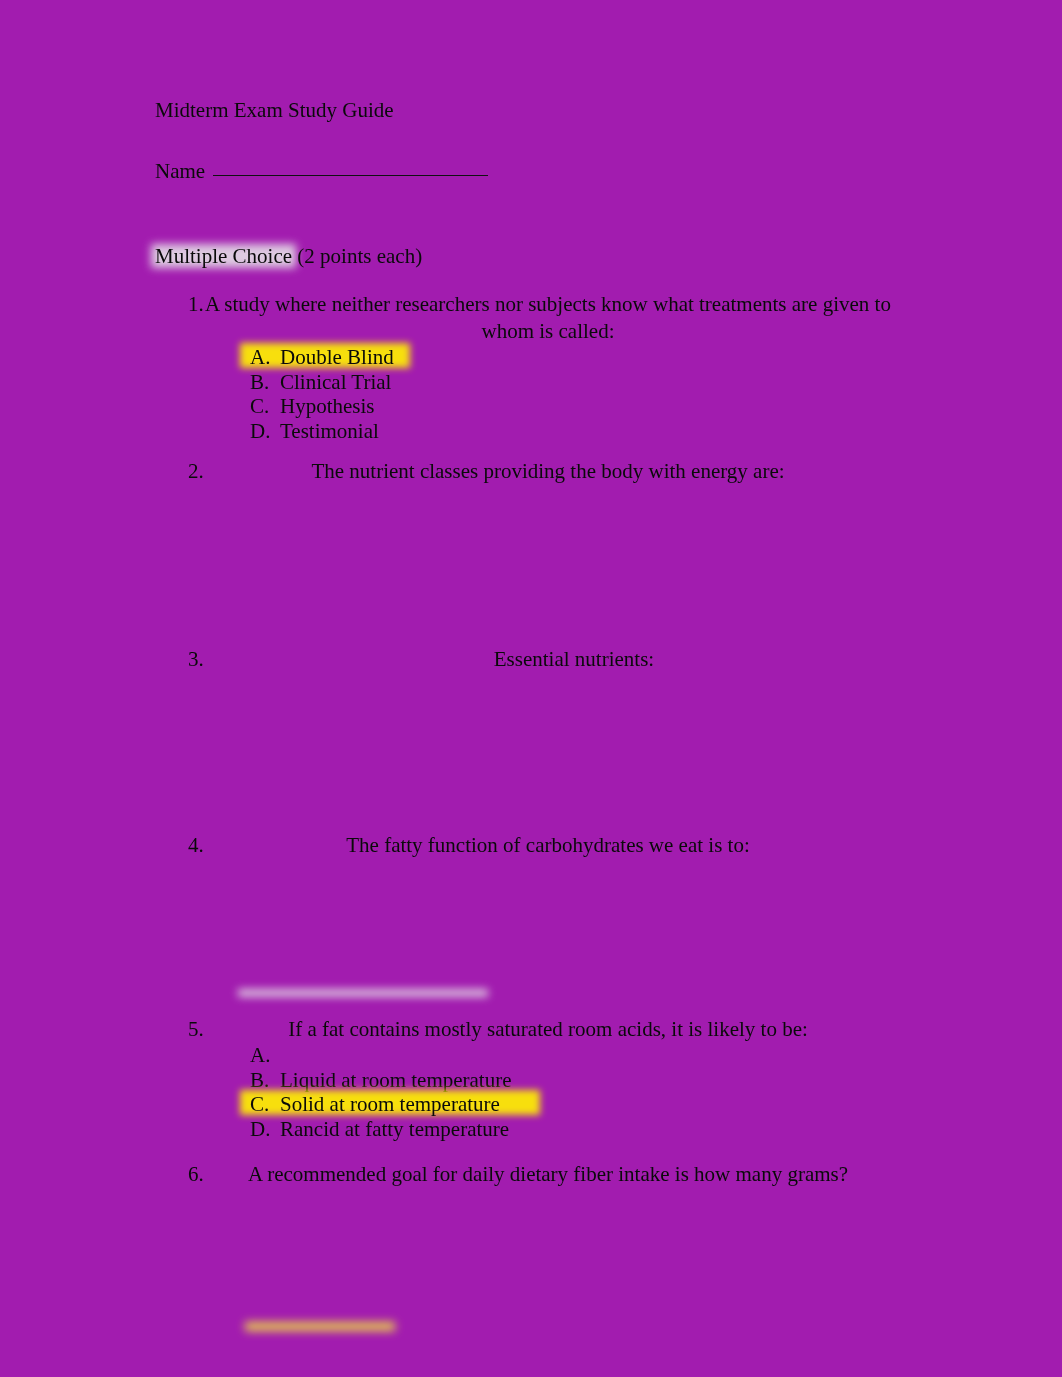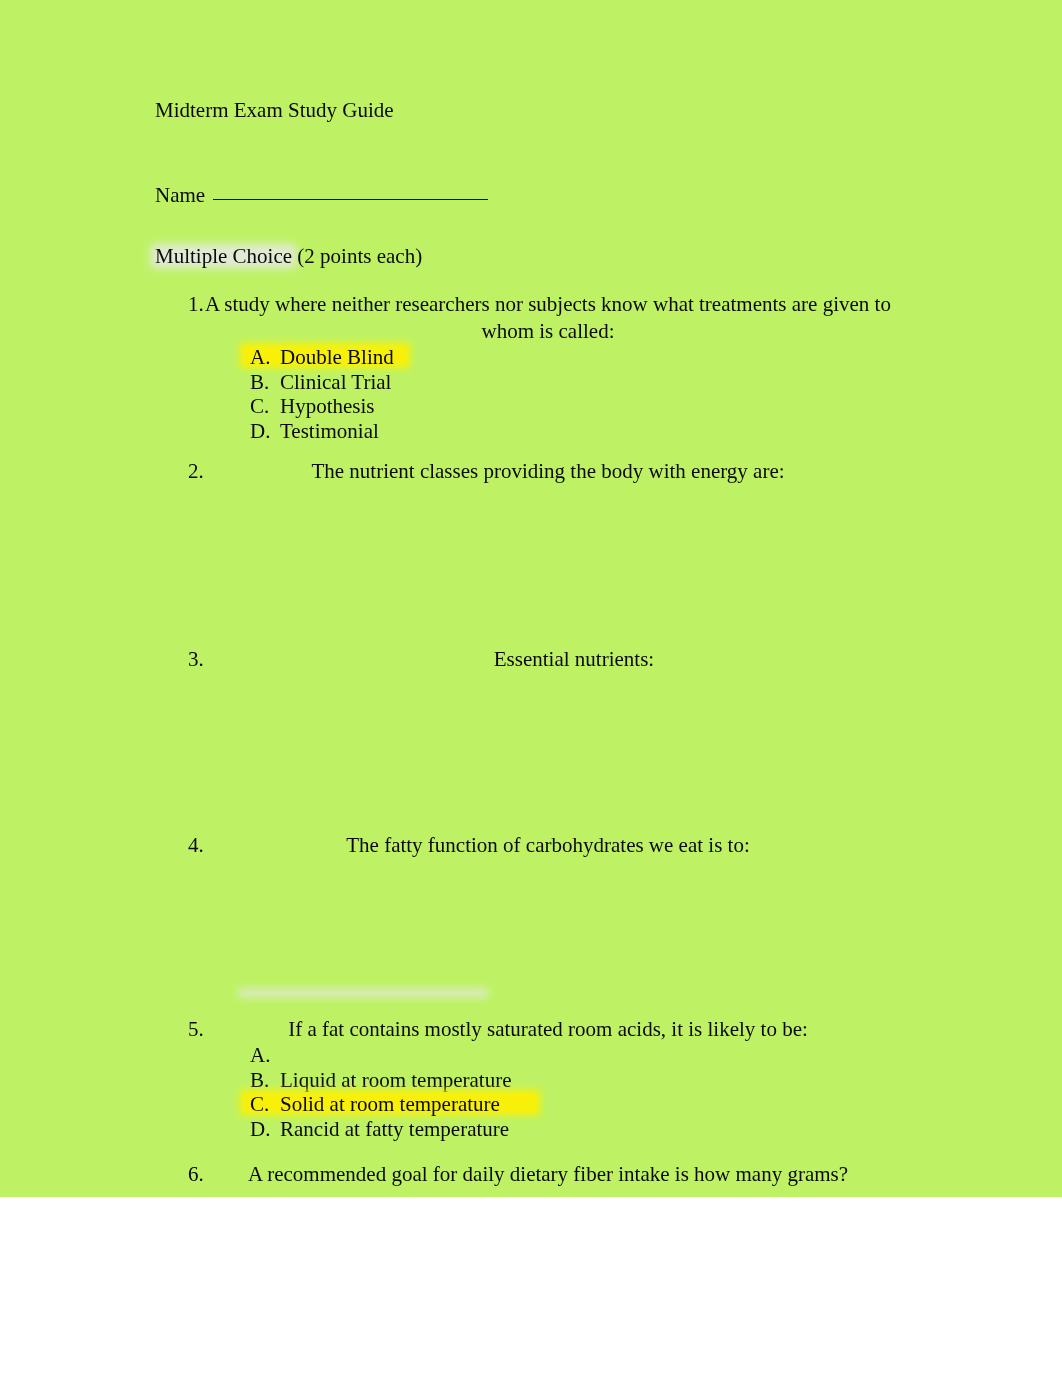--- a/index.html
+++ b/index.html
@@ -7,22 +7,22 @@
     padding: 0;
     background: #ffffff;
   }
   body {
     font-family: "Liberation Serif", "DejaVu Serif", serif;
     color: #0a0a0a;
   }
   .page {
     position: relative;
     width: 1062px;
-    height: 1197px;
-    background: #bef264;
+    height: 1377px;
+    background: #a21caf;
     overflow: hidden;
   }
   .doc-body {
     position: absolute;
     left: 155px;
     top: 0;
     width: 760px;
   }
 
   
@@ -31,21 +31,21 @@
     left: 0;
     top: 97px;
     font-size: 21px;
     line-height: 26px;
     white-space: nowrap;
   }
 
   .name-line {
     position: absolute;
     left: 0;
-    top: 182px;
+    top: 158px;
     font-size: 21px;
     line-height: 26px;
     white-space: nowrap;
   }
   .name-rule {
     display: inline-block;
     width: 275px;
     border-bottom: 1.6px solid #111;
     margin-left: 8px;
     vertical-align: 2px;

